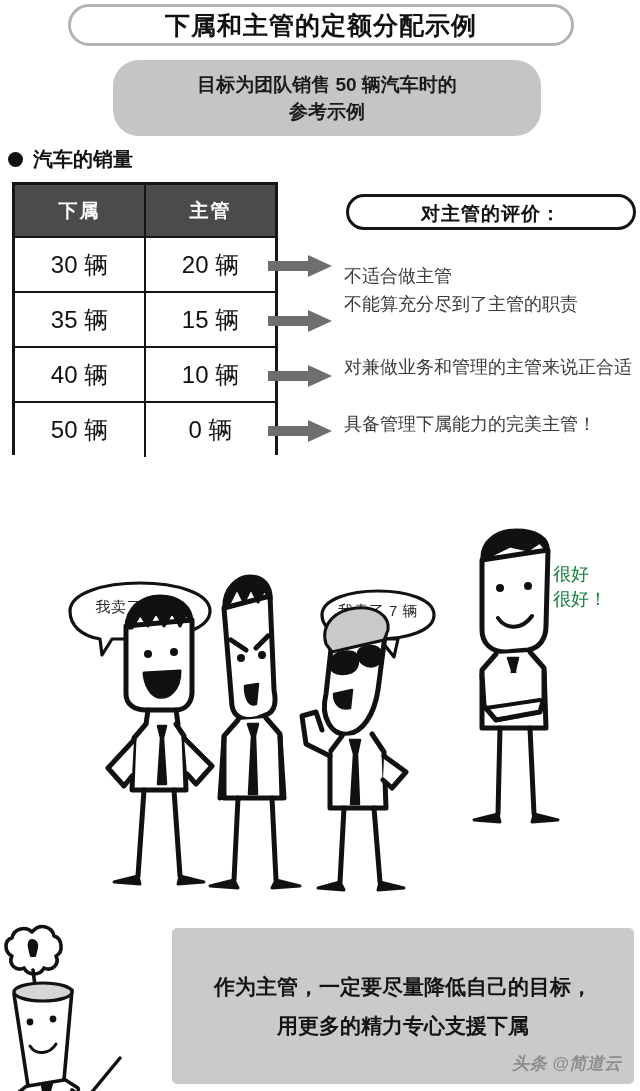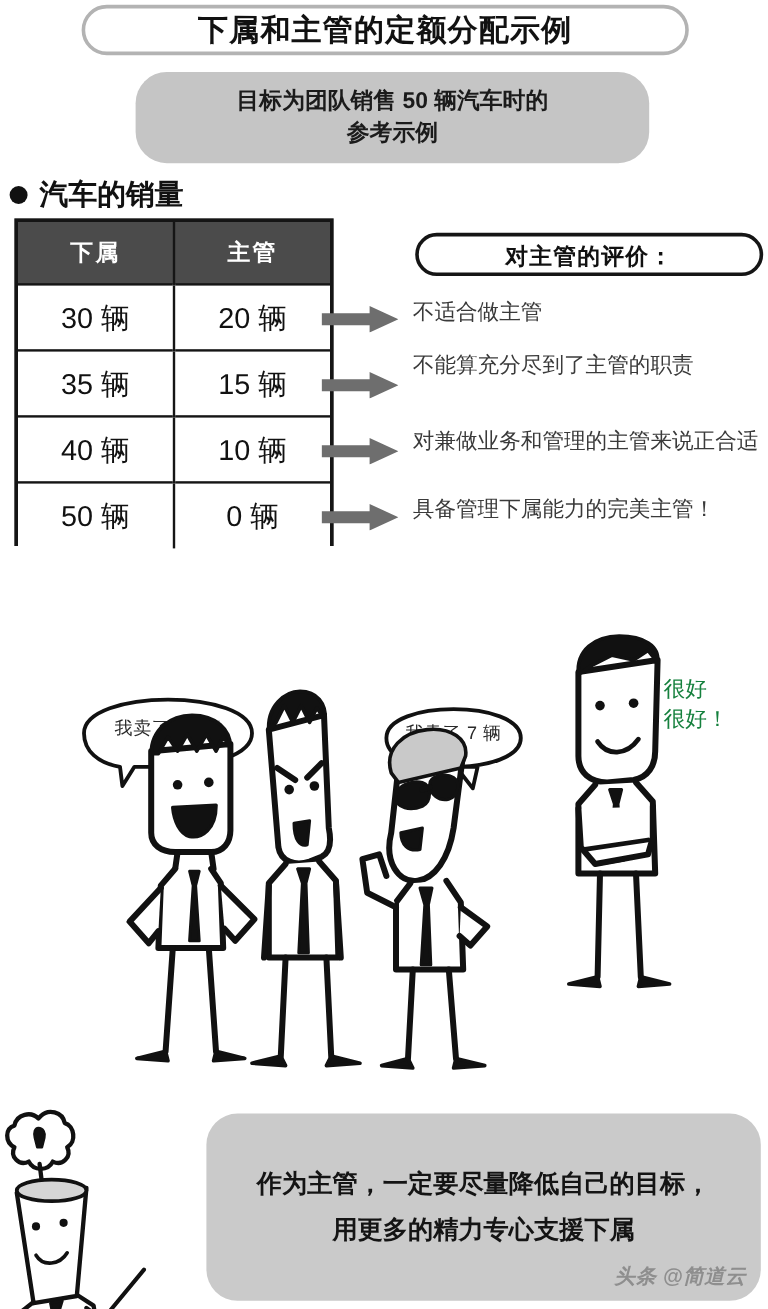--- a/index.html
+++ b/index.html
@@ -33,21 +33,21 @@
   }
   .subtitle-box .l{ font-size:19px; font-weight:bold; color:#1b1b1b; line-height:1.25;}
 
   
   .section-head{
     position:absolute; left:8px; top:146px; display:flex; align-items:center; gap:10px;
   }
   .bullet-dot{
     width:15px; height:15px; border-radius:50%; background:#111; display:block;
   }
-  .section-head .lbl{ font-size:24px; font-weight:bold; color:#111; }
+  .section-head .lbl{ font-size:20px; font-weight:bold; color:#111; }
 
   
   .sales-table{
     position:absolute; left:12px; top:182px; width:266px; height:273px;
     border:3px solid #151515; background:#a3a3a3;
   }
   .sales-table table{ border-collapse:collapse; width:100%; height:100%; table-layout:fixed;}
   .sales-table th{
     background:#4b4b4b; color:#fff; font-size:19px; font-weight:bold;
     height:52px; border-right:2px solid #151515; letter-spacing:2px;
@@ -95,21 +95,21 @@
     line-height:1.4; text-align:left;
   }
 
   
   .figures{ position:absolute; left:0; top:468px; width:640px; height:430px;}
   .figures svg{ display:block; }
 
   
   .callout{
     position:absolute; left:172px; top:928px; width:462px; height:156px;
-    background:#cacaca; border-radius:26px;
+    background:#cacaca; border-radius:5px;
     display:flex; flex-direction:column; align-items:center; justify-content:center;
     gap:12px;
   }
   .callout .l{ font-size:21px; font-weight:bold; color:#141414; line-height:1.3;}
 
   .teacher{ position:absolute; left:2px; top:918px; width:120px; height:173px;}
   .teacher svg{ display:block; }
 
   .watermark{
     position:absolute; left:512px; top:1052px;
@@ -183,21 +183,21 @@
   <div class="arrow" style="left:268px; top:420px;">
     <svg viewBox="0 0 64 22">
         <path d="M0 6 H40 V0 L64 11 L40 22 V16 H0 Z" fill="#6e6e6e"></path>
       </svg>
   </div>
 
   <div class="eval-pill">
     <span class="t">对主管的评价：</span>
   </div>
 
-  <div class="comment" style="top:248px;">不适合做主管</div>
+  <div class="comment" style="top:264px;">不适合做主管</div>
   <div class="comment" style="top:292px;">不能算充分尽到了主管的职责</div>
   <div class="comment" style="top:355px;">对兼做业务和管理的主管来说正合适</div>
   <div class="comment" style="top:412px;">具备管理下属能力的完美主管！</div>
 
   <div class="bubble" style="left:56px; top:580px; width:168px; height:62px;">
     <svg viewBox="0 0 168 78" width="168" height="78">
       <path d="M14 31 C14 13 48 3 84 3 C120 3 154 13 154 31 C154 49 120 59 84 59
                L56 59 L46 75 L44 59 C26 56 14 46 14 31 Z" fill="#fff" stroke="#111" stroke-width="3.2" stroke-linejoin="round"></path>
     </svg>
     <div class="txt">我卖了 10 辆</div>

